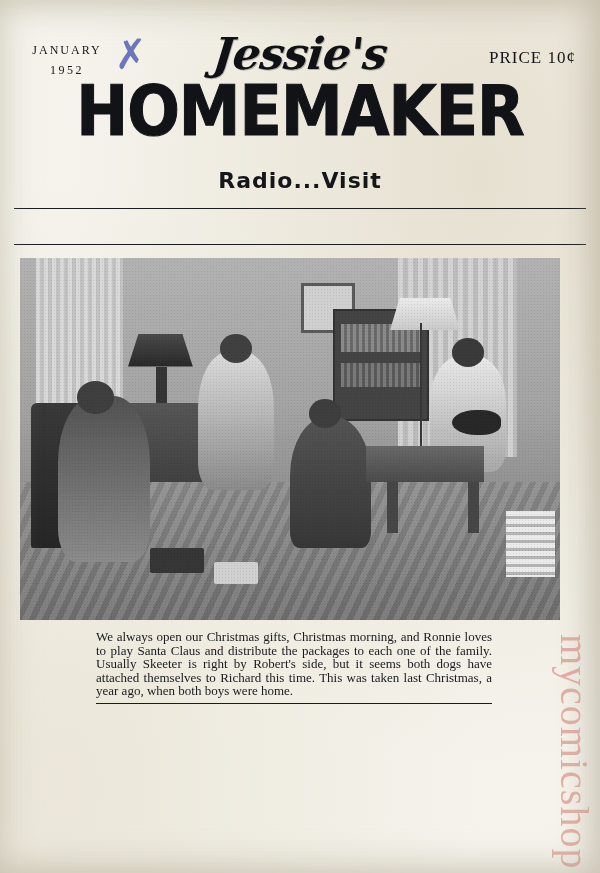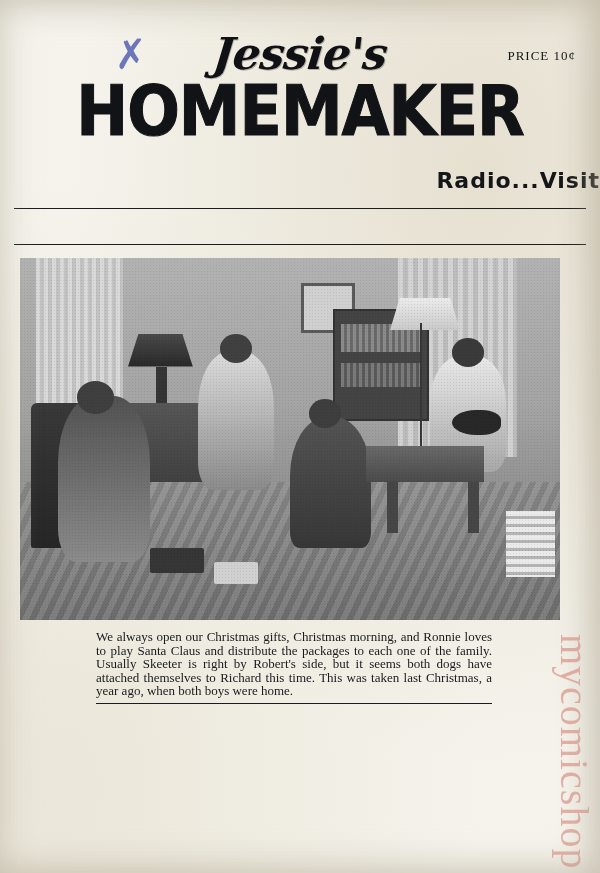--- a/index.html
+++ b/index.html
@@ -53,21 +53,21 @@
     width: 90px;
   }
   .issue-date .month { display: block; }
   .issue-date .year { display: block; letter-spacing: 2.5px; }
 
   .price {
     position: absolute;
     right: 24px;
     top: 48px;
     font-family: "Liberation Serif", serif;
-    font-size: 13px;
+    font-size: 17px;
     letter-spacing: 1px;
     color: #15161a;
   }
 
   .x-mark {
     position: absolute;
     left: 114px;
     top: 36px;
     width: 34px;
     height: 40px;
@@ -114,21 +114,21 @@
     background-clip: text;
     -webkit-background-clip: text;
     transform: scaleY(1.12);
   }
 
   .masthead-sub {
     position: absolute;
     left: 0;
     right: 0;
     top: 168px;
-    text-align: right;
+    text-align: center;
     font-family: "DejaVu Sans", sans-serif;
     font-weight: bold;
     font-size: 22px;
     letter-spacing: 1px;
     color: #15161a;
   }
 
   .rule {
     position: absolute;
     left: 14px;
@@ -320,20 +320,24 @@
     user-select: none;
   }
 </style>
 </head>
 <body>
 
 <div class="page">
 
   <div class="header">
 
+    <div class="issue-date">
+      <span class="month">JANUARY</span>
+      <span class="year">1952</span>
+    </div>
 
     <div class="x-mark">✗</div>
 
     <div class="price">PRICE 10¢</div>
 
     <div class="masthead-script">Jessie's</div>
     <div class="masthead-main">HOMEMAKER</div>
     <div class="masthead-sub">Radio...Visit</div>
 
     <div class="rule top"></div>

